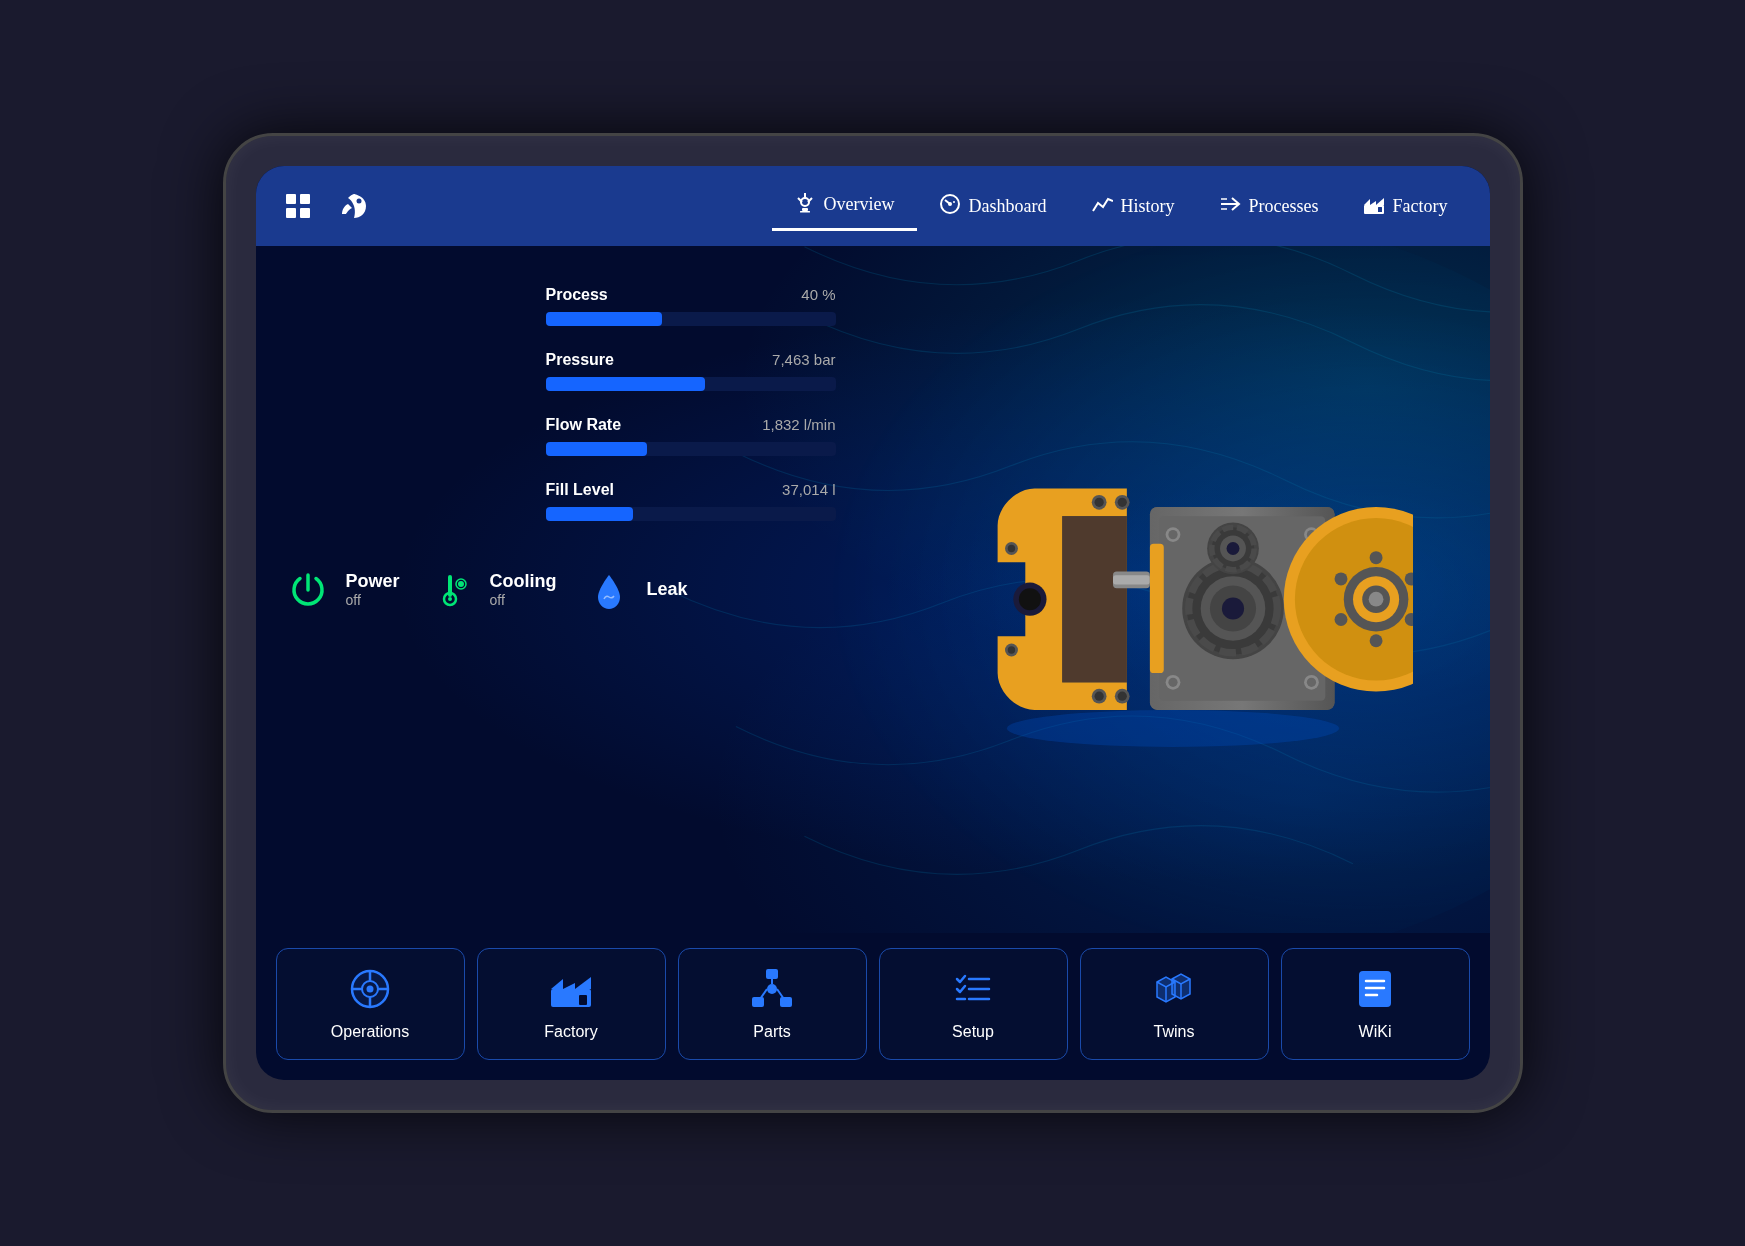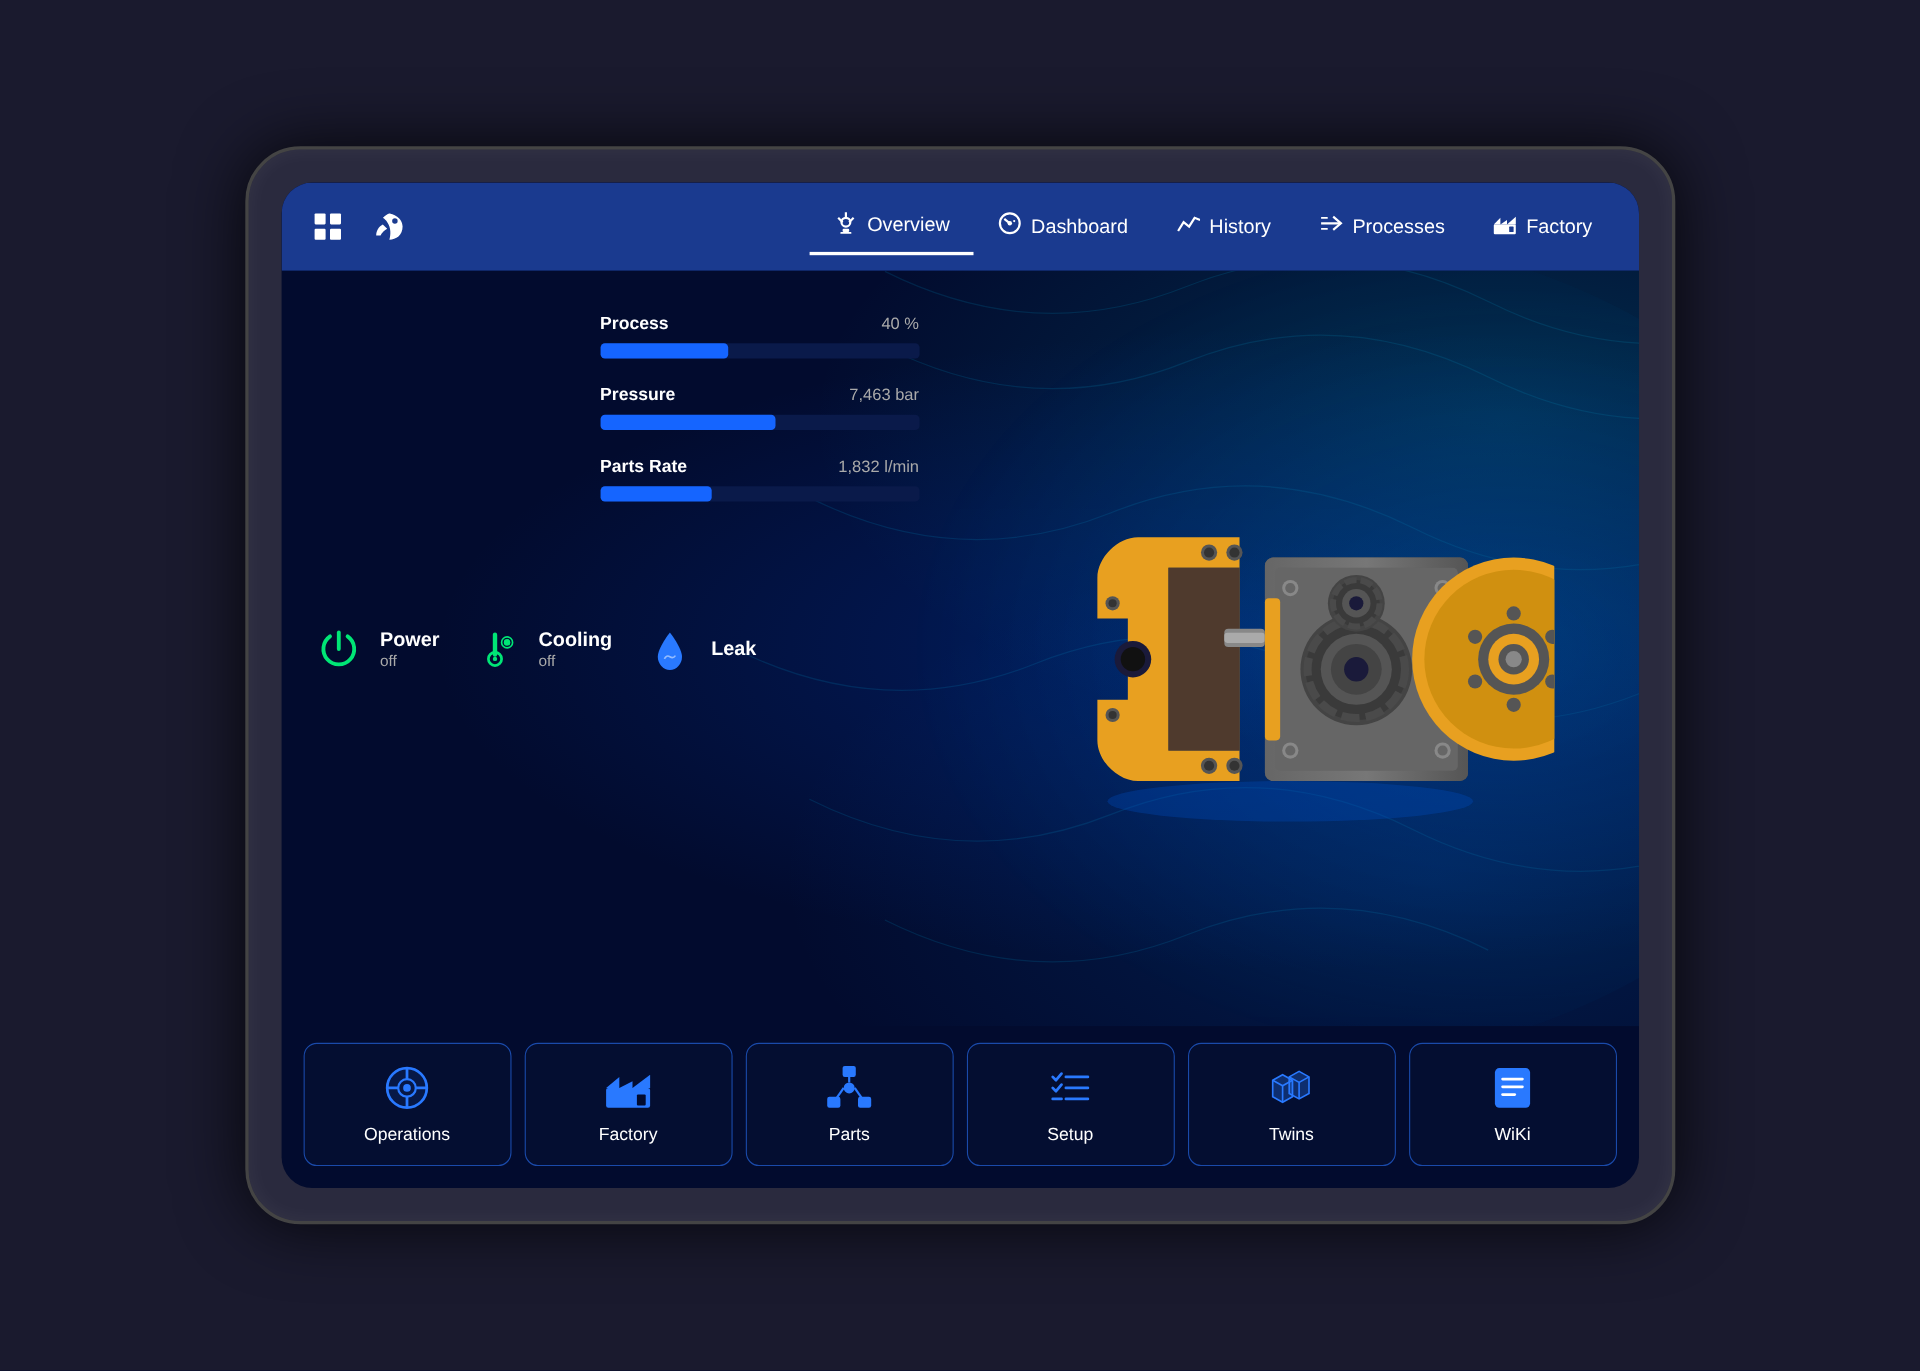--- a/index.html
+++ b/index.html
@@ -63,20 +63,21 @@
       gap: 8px;
       color: white;
       padding: 10px 22px;
       cursor: pointer;
       font-size: 18px;
       font-weight: 500;
       position: relative;
       white-space: nowrap;
       border: none;
       background: none;
+      font-family: Liberation Serif, serif;
     }
     .nav-item.active {
       border-bottom: 3px solid white;
     }
     .nav-item .nav-icon {
       font-size: 20px;
     }
 
     
     .main-content {
@@ -398,28 +399,37 @@
             <span class="metric-name">Pressure</span>
             <span class="metric-value">7,463 bar</span>
           </div>
           <div class="metric-bar-bg">
             <div class="metric-bar-fill" style="width: 55%"></div>
           </div>
         </div>
 
         <div class="metric-item">
           <div class="metric-header">
-            <span class="metric-name">Parts Rate</span>
+            <span class="metric-name">Flow Rate</span>
             <span class="metric-value">1,832 l/min</span>
           </div>
           <div class="metric-bar-bg">
             <div class="metric-bar-fill" style="width: 35%"></div>
           </div>
         </div>
 
+        <div class="metric-item">
+          <div class="metric-header">
+            <span class="metric-name">Fill Level</span>
+            <span class="metric-value">37,014 l</span>
+          </div>
+          <div class="metric-bar-bg">
+            <div class="metric-bar-fill" style="width: 30%"></div>
+          </div>
+        </div>
 
       </div>
 
       <div class="model-area">
         <svg class="gear-pump-svg" viewBox="0 0 520 380" fill="none" xmlns="http://www.w3.org/2000/svg">
 
           <ellipse cx="260" cy="340" rx="180" ry="20" fill="rgba(0,80,200,0.3)"></ellipse>
 
           <g transform="translate(50,80)">
 

